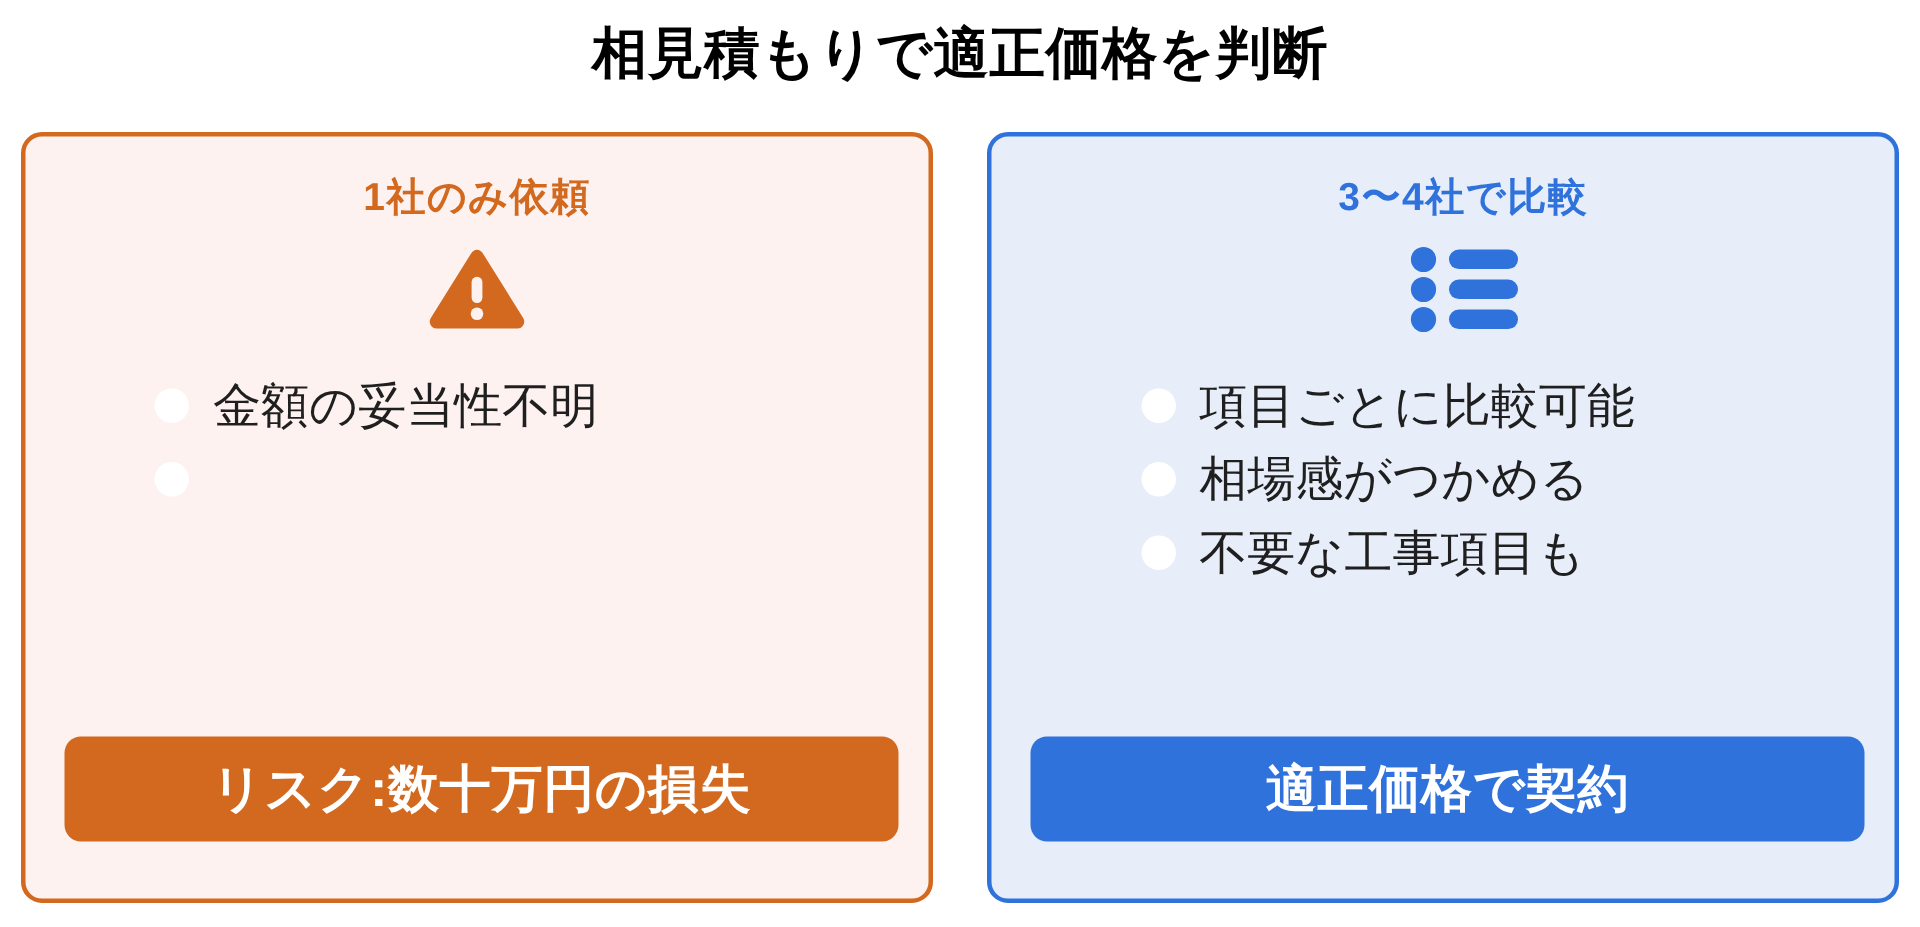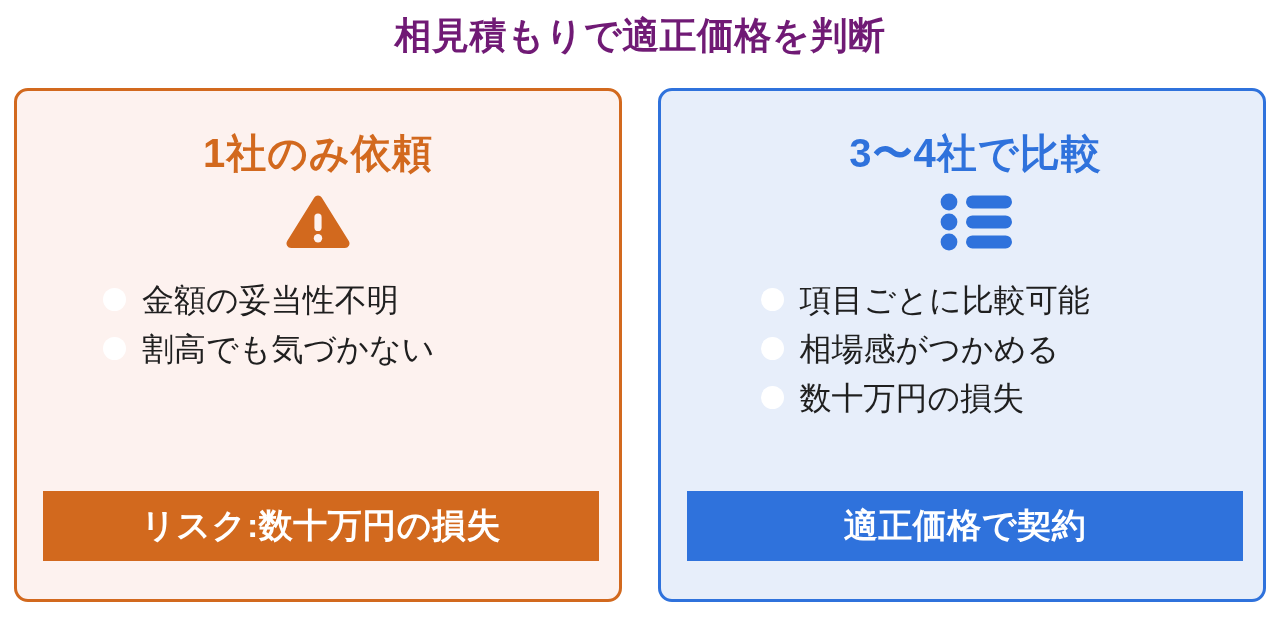--- a/index.html
+++ b/index.html
@@ -23,21 +23,21 @@
 
   
   .page-title {
     position: absolute;
     top: 14px;
     left: 0;
     width: 1280px;
     text-align: center;
     font-size: 37px;
     font-weight: bold;
-    color: #701a75;
+    color: #000000;
     letter-spacing: 0.5px;
     line-height: 1.2;
   }
 
   
   .cards {
     position: absolute;
     top: 88px;
     left: 14px;
     width: 1252px;
@@ -62,22 +62,22 @@
     background: #fdf2ef;
     border-color: #d2691e;
   }
   .card.good {
     background: #e7eefa;
     border-color: #2f72dc;
     padding-left: 27px;
   }
 
   .card-heading {
-    margin-top: 40px;
-    font-size: 40px;
+    margin-top: 26px;
+    font-size: 26px;
     font-weight: bold;
     letter-spacing: 1px;
     line-height: 1.1;
   }
   .card.warn .card-heading { color: #d2691e; }
   .card.good .card-heading { color: #2f72dc; }
 
   
   .card-icon {
     margin-top: 16px;
@@ -119,21 +119,21 @@
     white-space: nowrap;
   }
 
   
   .banner {
     position: absolute;
     left: 26px;
     bottom: 38px;
     width: 556px;
     height: 70px;
-    border-radius: 0;
+    border-radius: 11px;
     display: flex;
     align-items: center;
     justify-content: center;
     font-size: 34px;
     font-weight: bold;
     color: #ffffff;
     letter-spacing: 0.5px;
   }
   .banner.warn-bg { background: #d2691e; }
   .banner.good-bg { background: #2f72dc; }
@@ -159,21 +159,20 @@
         </svg>
       </div>
 
       <ul class="feature-list">
         <li class="feature-item">
           <span class="bullet"></span>
           <span class="feature-text">金額の妥当性不明</span>
         </li>
         <li class="feature-item">
           <span class="bullet"></span>
-          <span class="feature-text">割高でも気づかない</span>
         </li>
       </ul>
 
       <div class="banner warn-bg">リスク:数十万円の損失</div>
     </div>
 
     <div class="card good">
 
       <div class="card-heading">3〜4社で比較</div>
 
@@ -192,21 +191,21 @@
         <li class="feature-item">
           <span class="bullet"></span>
           <span class="feature-text">項目ごとに比較可能</span>
         </li>
         <li class="feature-item">
           <span class="bullet"></span>
           <span class="feature-text">相場感がつかめる</span>
         </li>
         <li class="feature-item">
           <span class="bullet"></span>
-          <span class="feature-text">数十万円の損失</span>
+          <span class="feature-text">不要な工事項目も</span>
         </li>
       </ul>
 
       <div class="banner good-bg">適正価格で契約</div>
     </div>
 
   </div>
 </div>
 
 </body></html>

